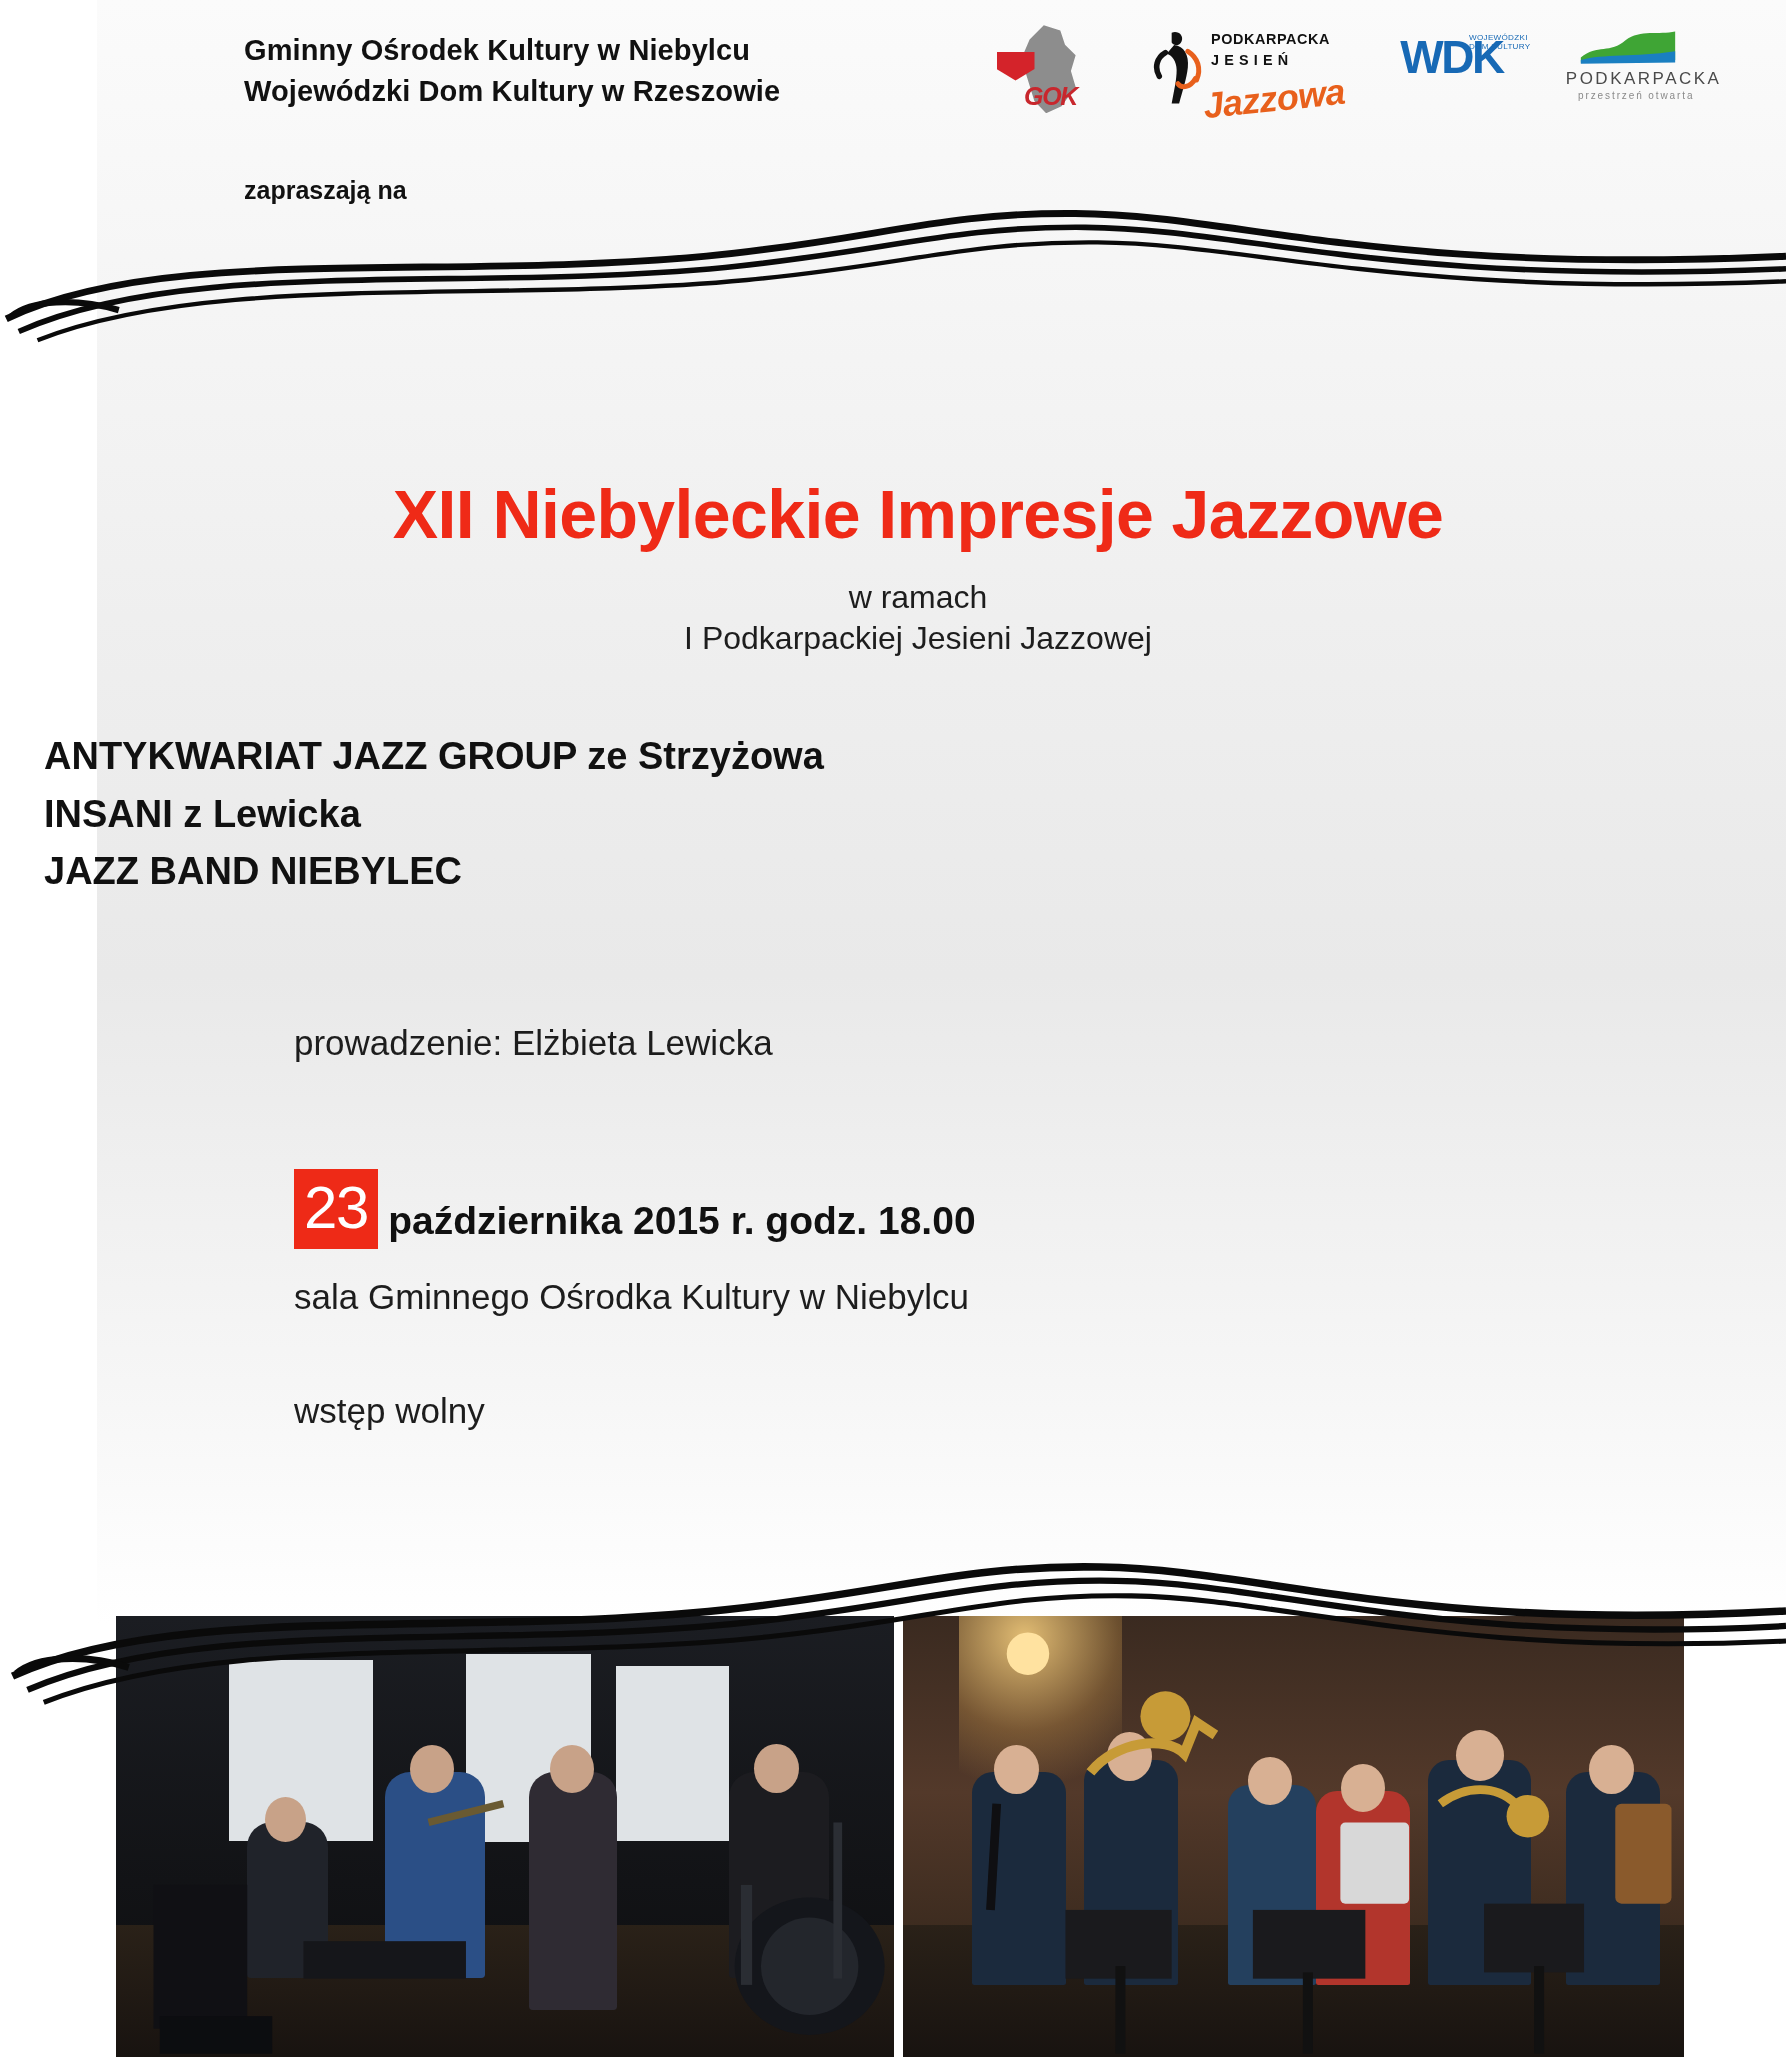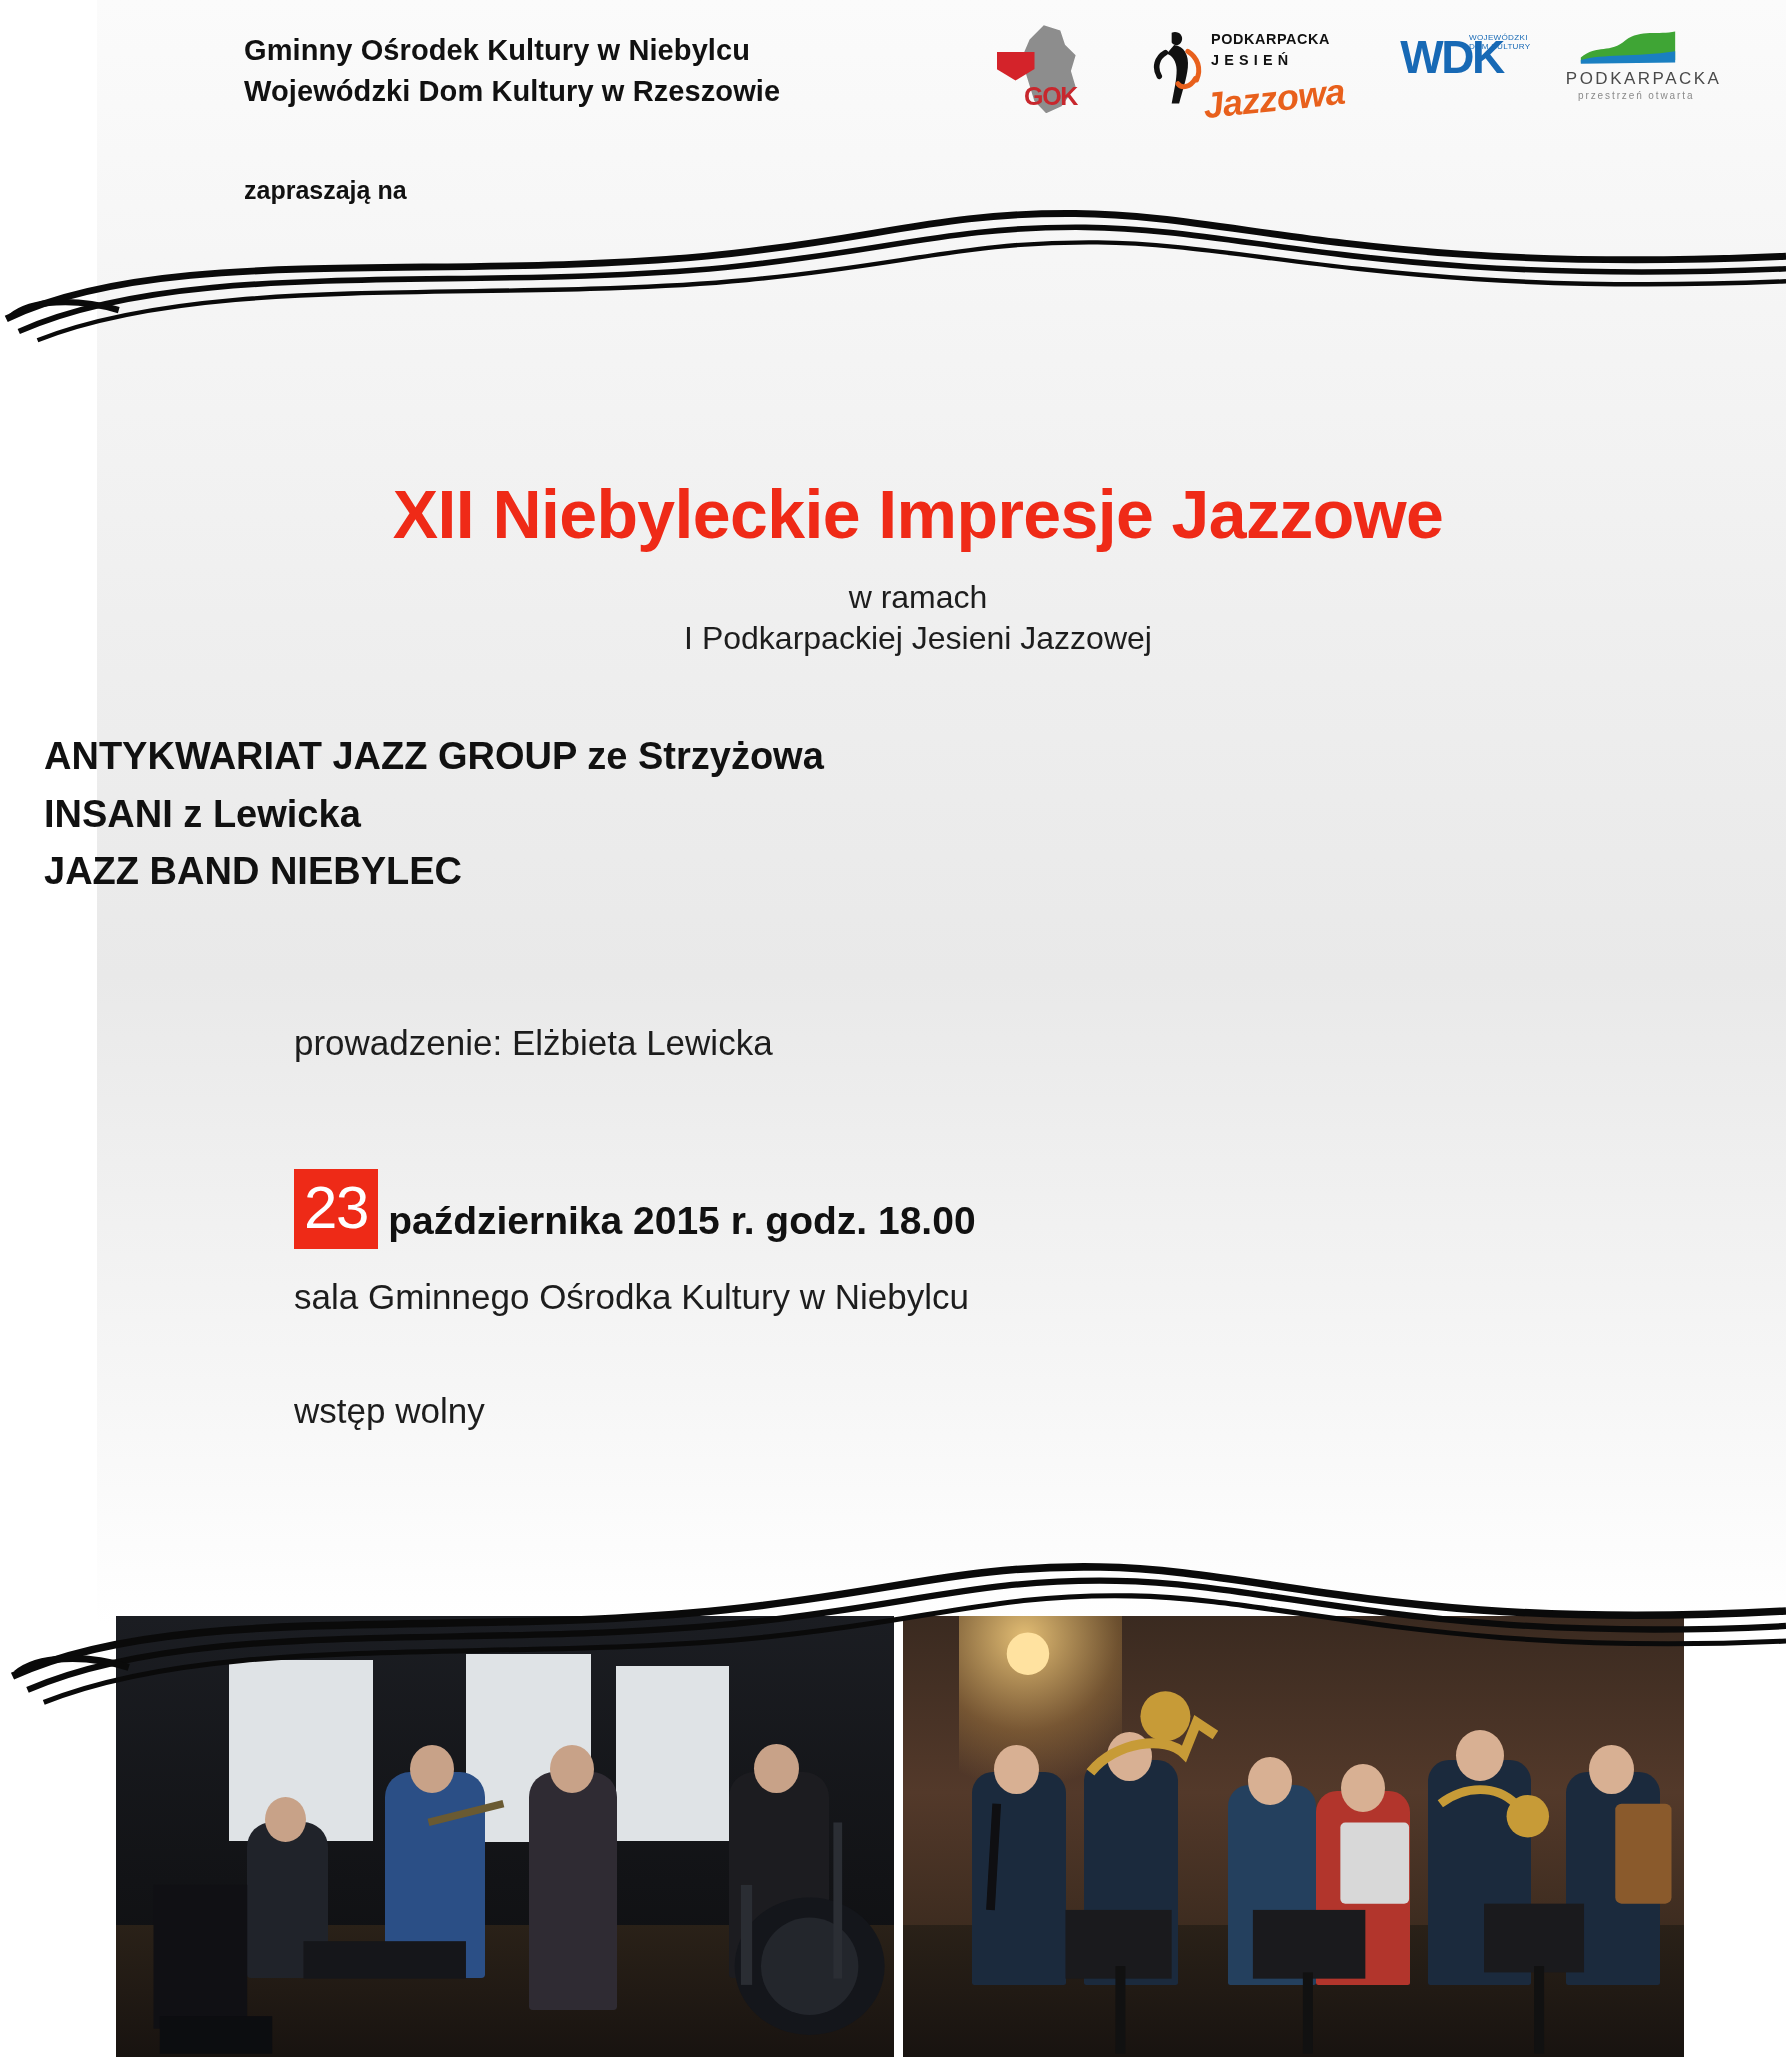--- a/index.html
+++ b/index.html
@@ -88,20 +88,21 @@
     left: 2.5px; top: 27.5px;
     width: 38px; height: 29px;
     background: #d4232a;
     clip-path: polygon(0 0, 100% 0, 100% 60%, 50% 100%, 0 60%);
   }
   .gok-text {
     position: absolute;
     left: 30px; top: 58px;
     font-size: 25px;
     font-weight: bold;
+    font-style: italic;
     color: #c8272d;
     letter-spacing: -1.3px;
   }
 
   
   .logo-pjj { left: 159px; width: 206px; height: 100px; }
   .pjj-figure {
     position: absolute;
     left: 0; top: 6.3px;
     width: 56px; height: 75px;

